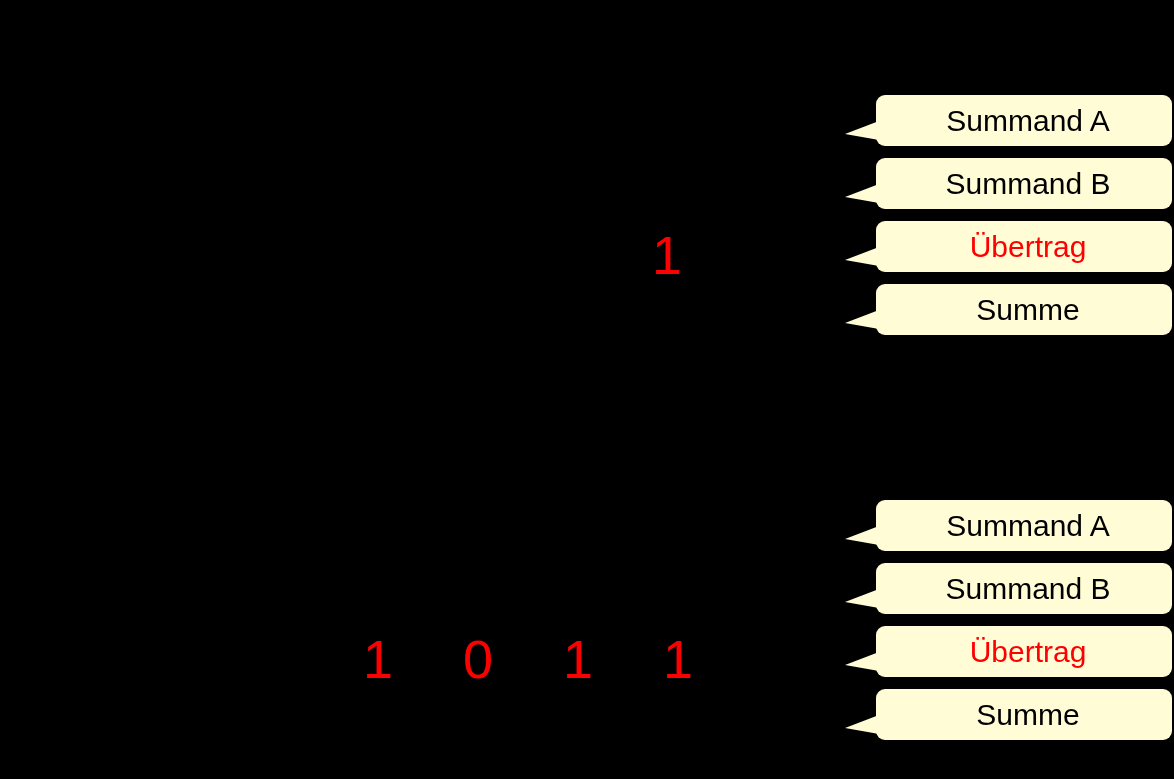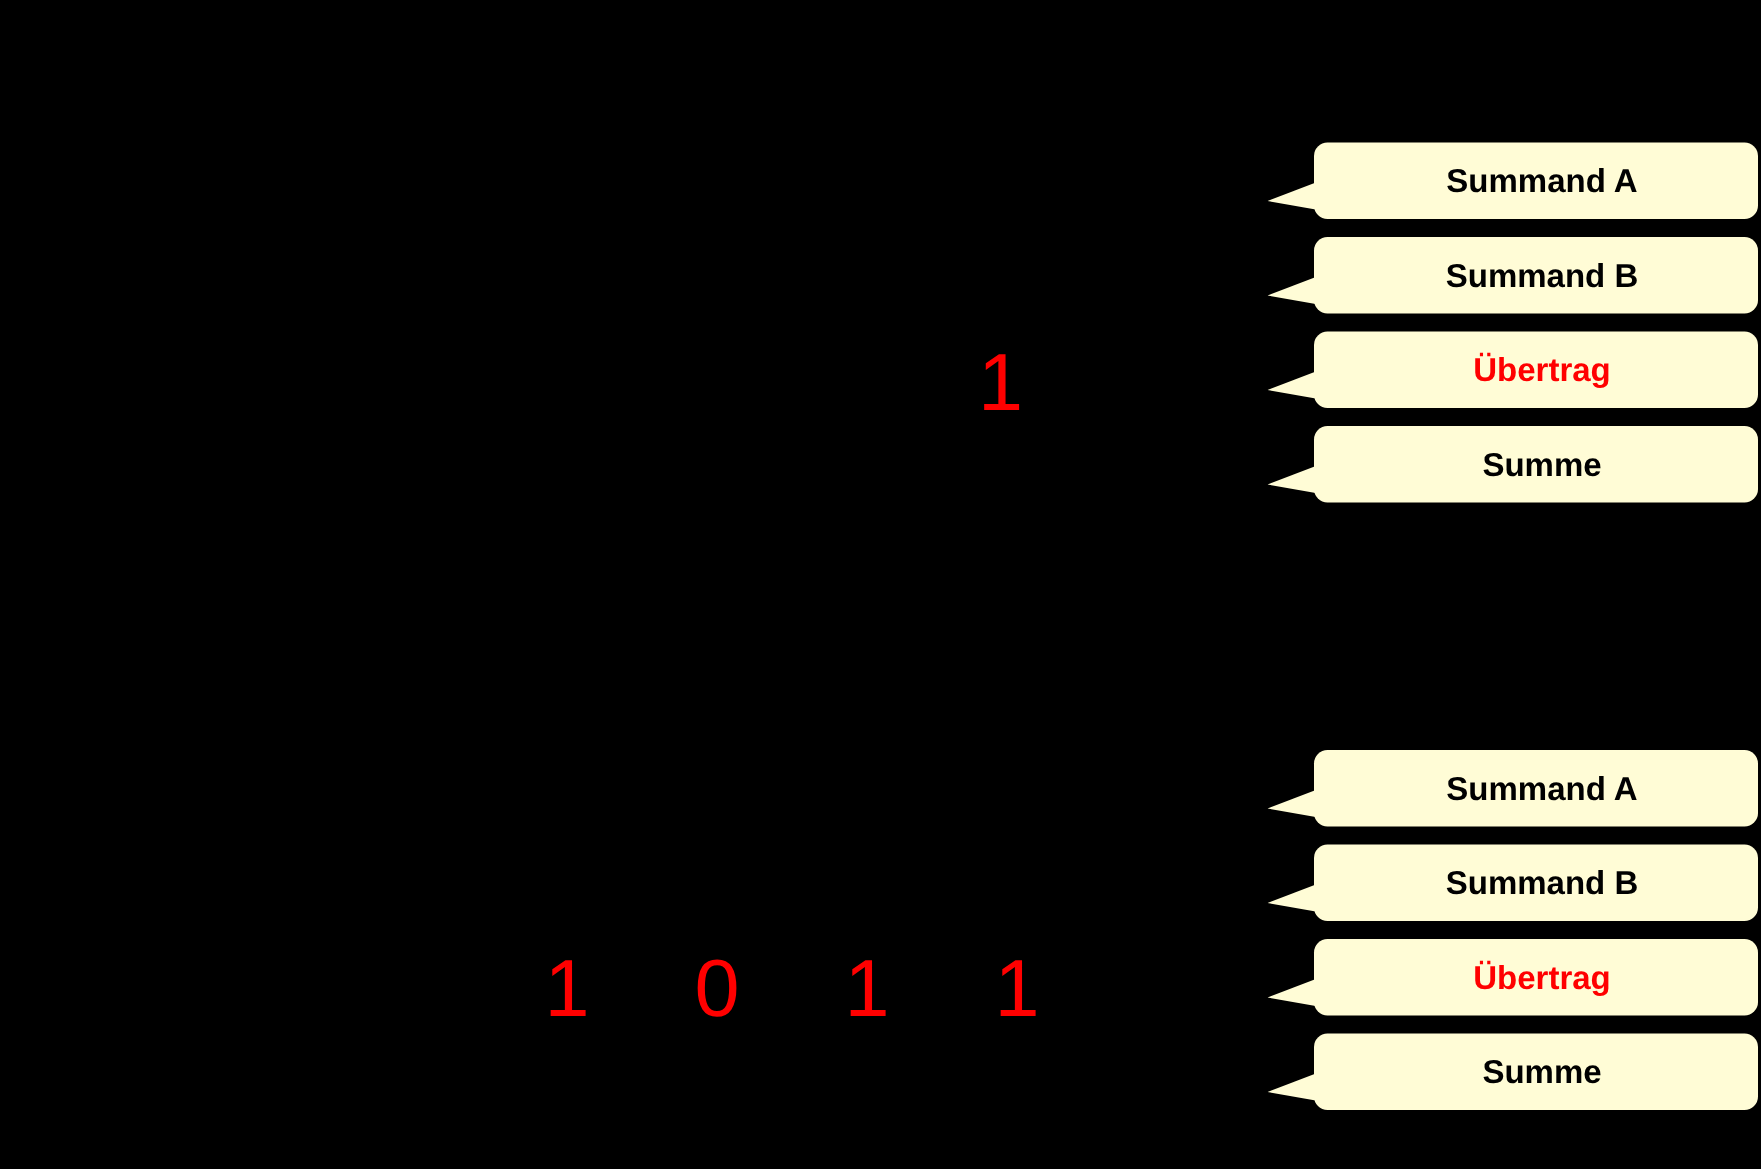--- a/index.html
+++ b/index.html
@@ -53,26 +53,25 @@
     background: #FFFCD6;
     border-radius: 9px;
     box-sizing: border-box;
     display: flex;
     align-items: center;
     justify-content: center;
     padding-left: 18px;
     padding-right: 10px;
   }
   .callout-label {
-    font-size: 22px;
+    font-size: 30px;
     line-height: 1;
     color: #000000;
     white-space: nowrap;
     letter-spacing: 0px;
-    font-weight: bold;
   }
   .callout-label.accent { color: #FF0000; }
 
   
   .callout-tail {
     position: absolute;
     left: 0;
     top: 22px;
     width: 34px;
     height: 24px;

